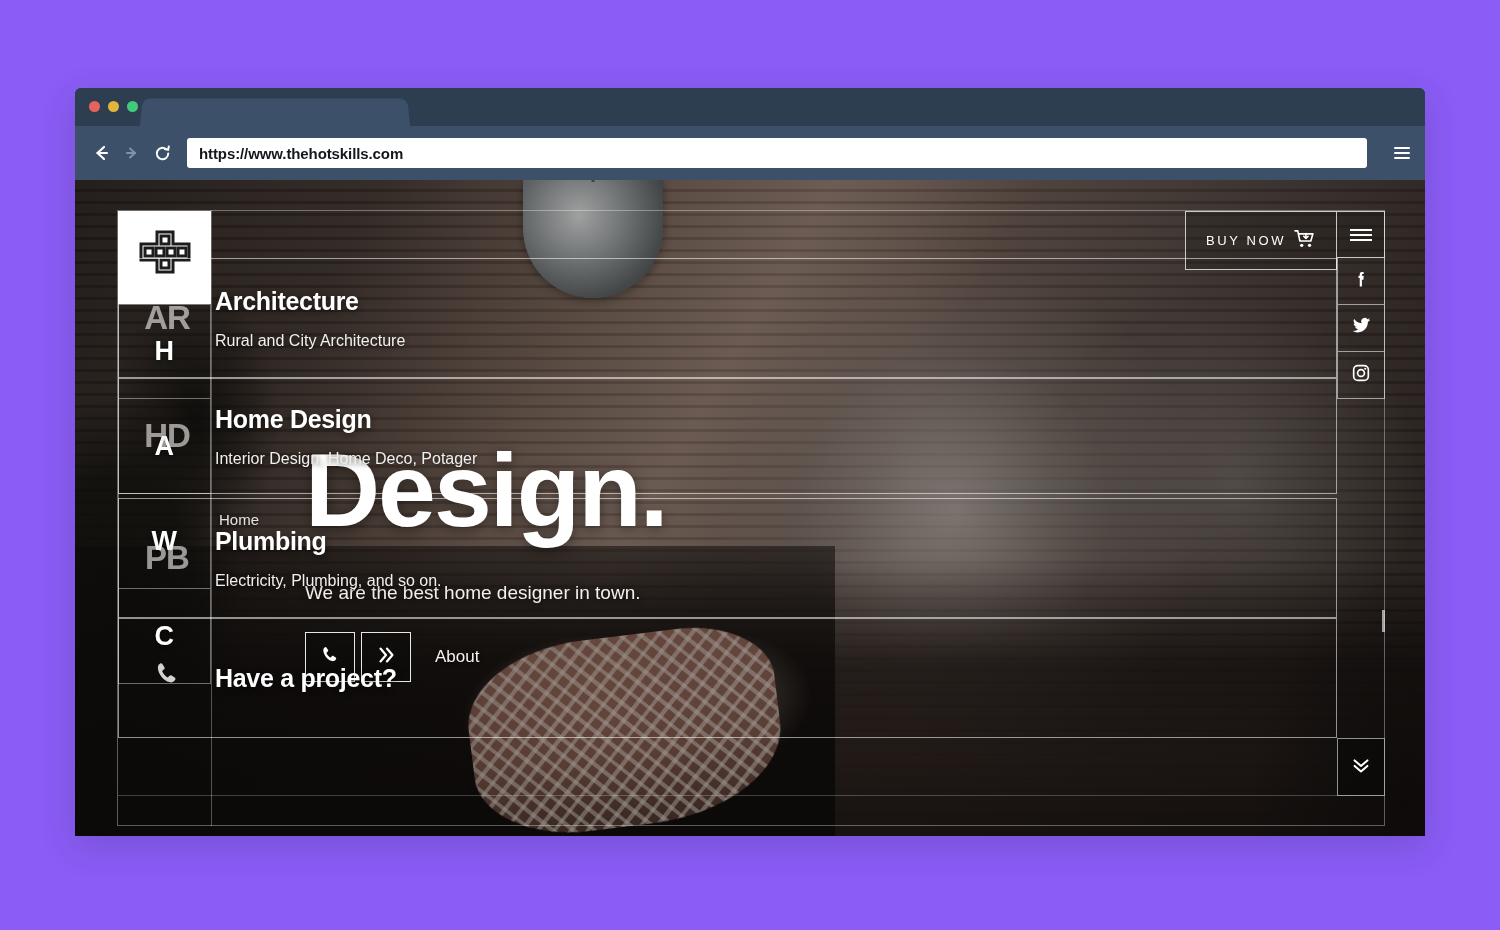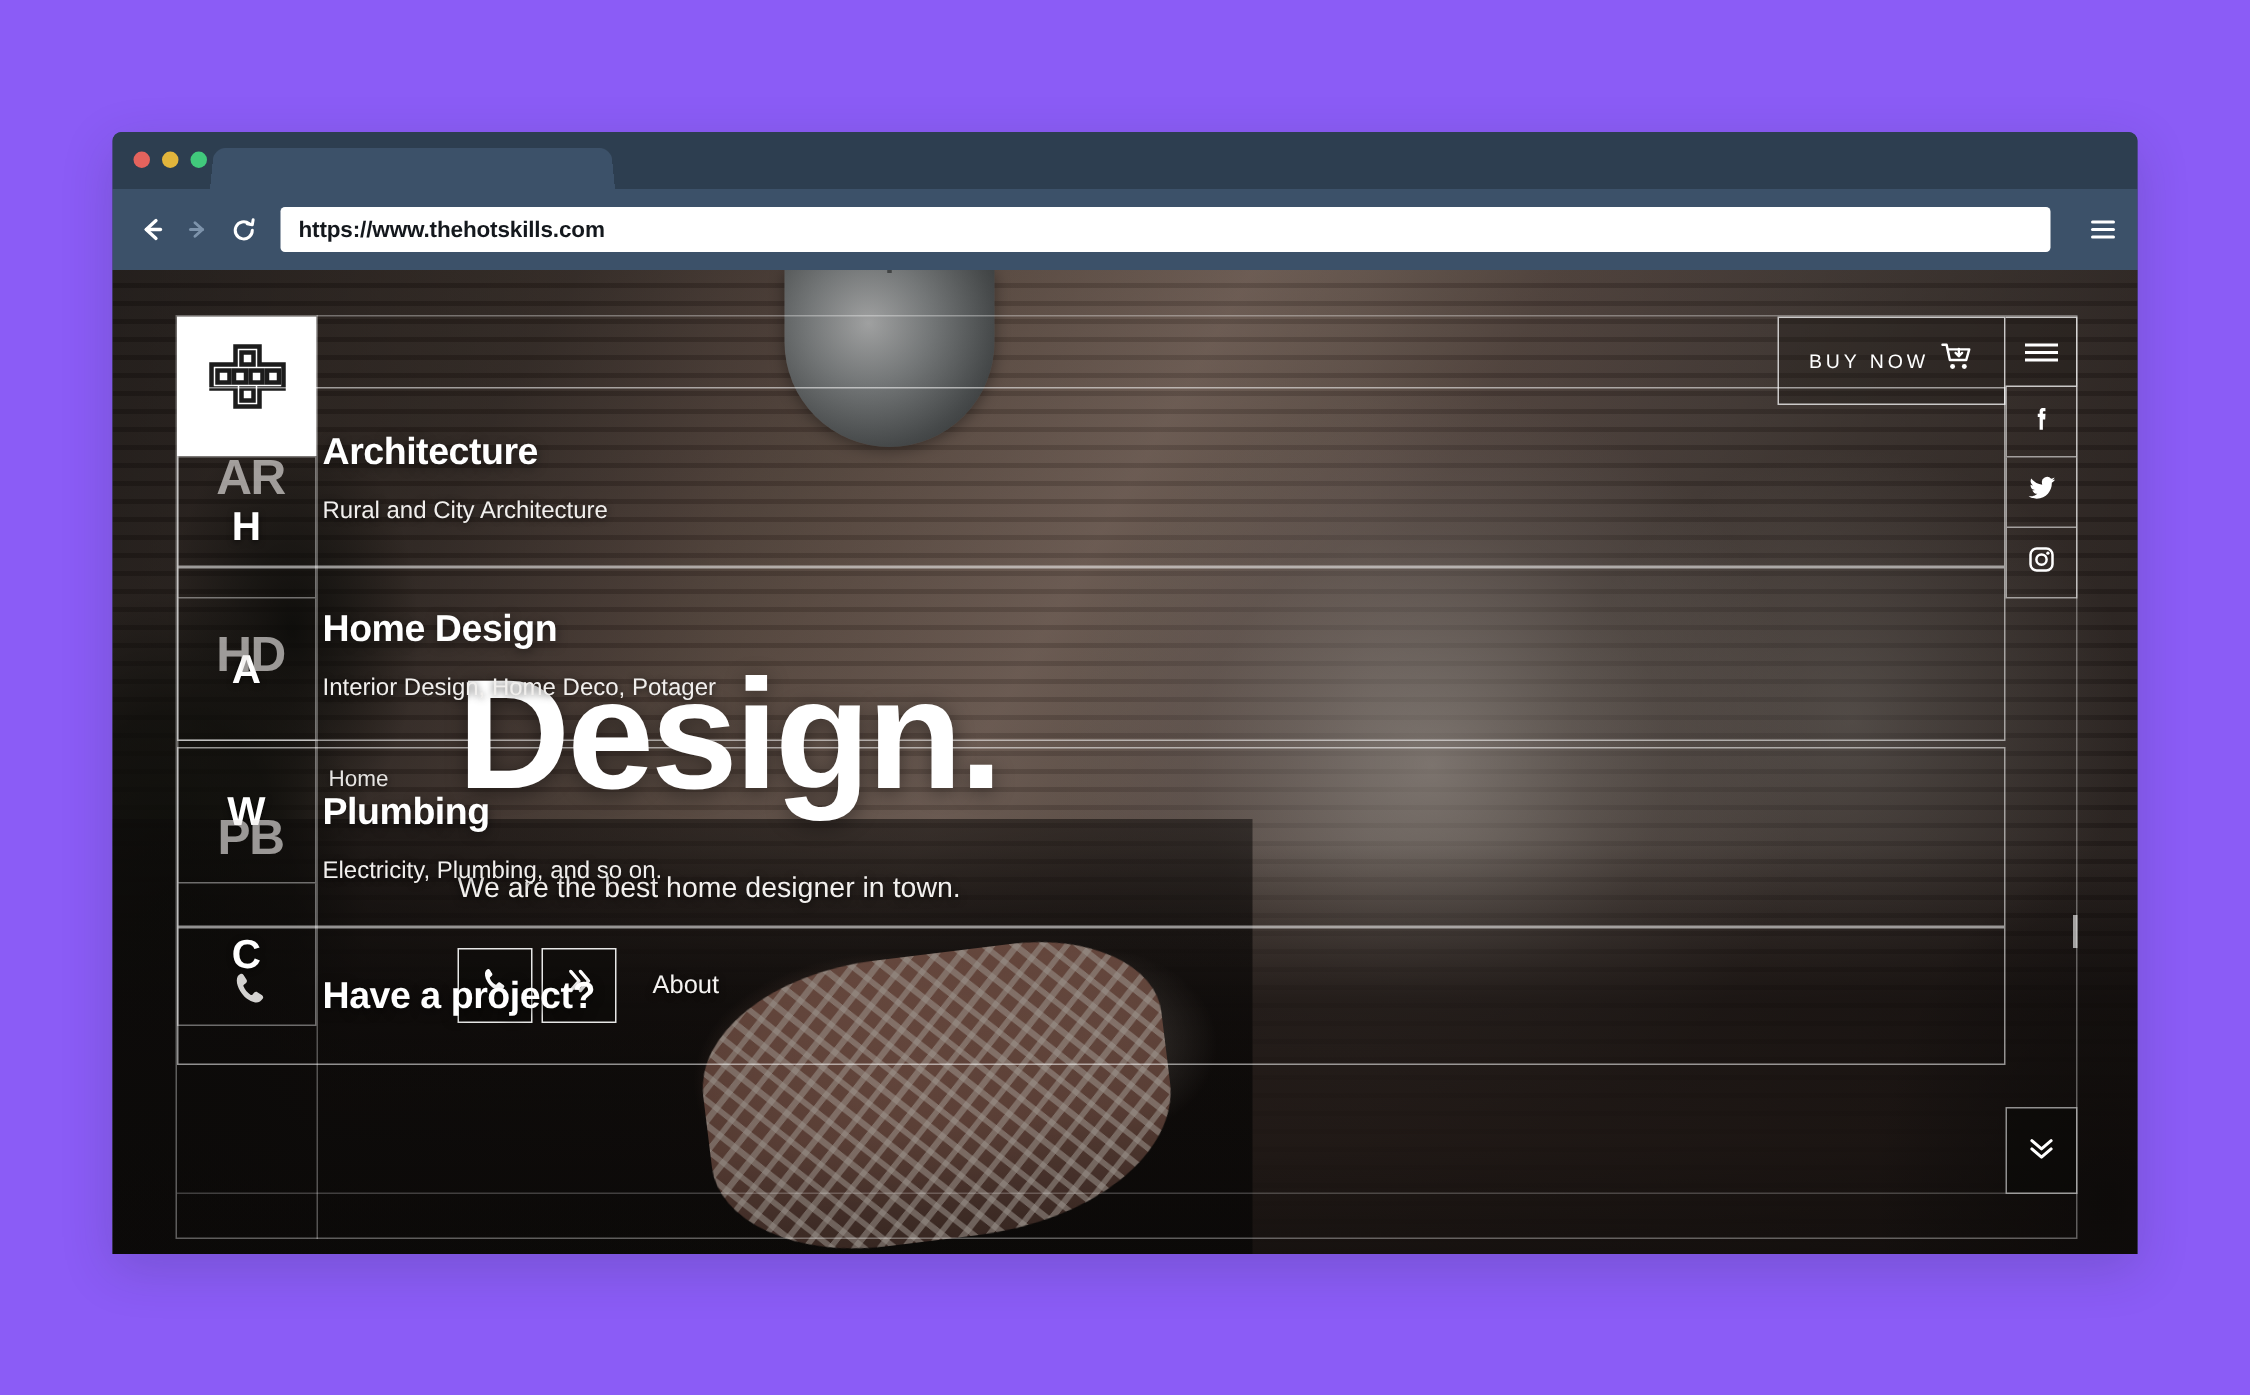--- a/index.html
+++ b/index.html
@@ -585,21 +585,21 @@
         </div>
 
         <div class="svc" style="left:0; top:240px; width:1219px; height:120px;">
           <div class="svc-abbr">PB</div>
           <div class="svc-body">
             <div class="svc-title">Plumbing</div>
             <div class="svc-desc">Electricity, Plumbing, and so on.</div>
           </div>
         </div>
 
-        <div class="svc" style="left:0; top:360px; width:1219px; height:92px;">
+        <div class="svc" style="left:0; top:360px; width:1219px; height:120px;">
           <div class="svc-abbr">
             <svg width="30" height="30" viewBox="0 0 24 24">
                 <path d="M6.6 3.5c.6-.3 1.3-.1 1.7.5l1.6 2.5c.35.55.25 1.3-.25 1.7l-1.2 1c-.25.2-.3.5-.2.8.6 1.6 2.1 3.5 3.9 4.6.3.18.63.12.85-.13l1-1.1c.42-.47 1.14-.56 1.68-.2l2.5 1.65c.6.4.77 1.15.4 1.75-.85 1.4-2.5 2.4-4.1 2.1-3.2-.6-6.2-3-8-6.1C4.7 9.4 4.2 6.5 5.2 4.7c.3-.5.8-.9 1.4-1.2z" fill="rgba(245,243,241,0.86)"></path>
               </svg>
           </div>
           <div class="svc-body">
             <div class="svc-title">Have a project?</div>
           </div>
         </div>
 

